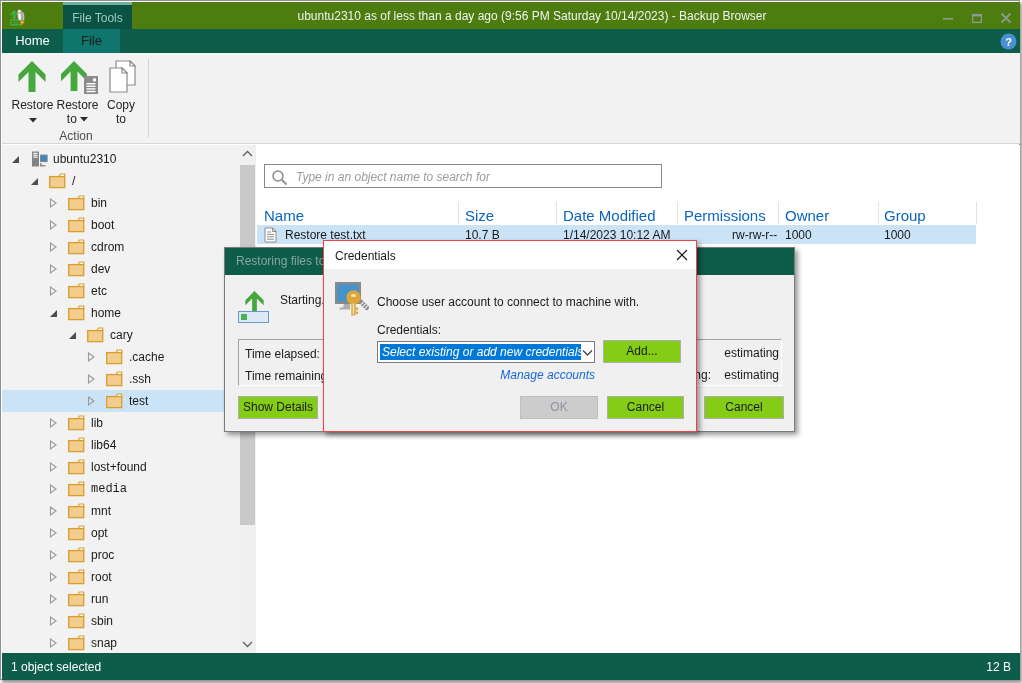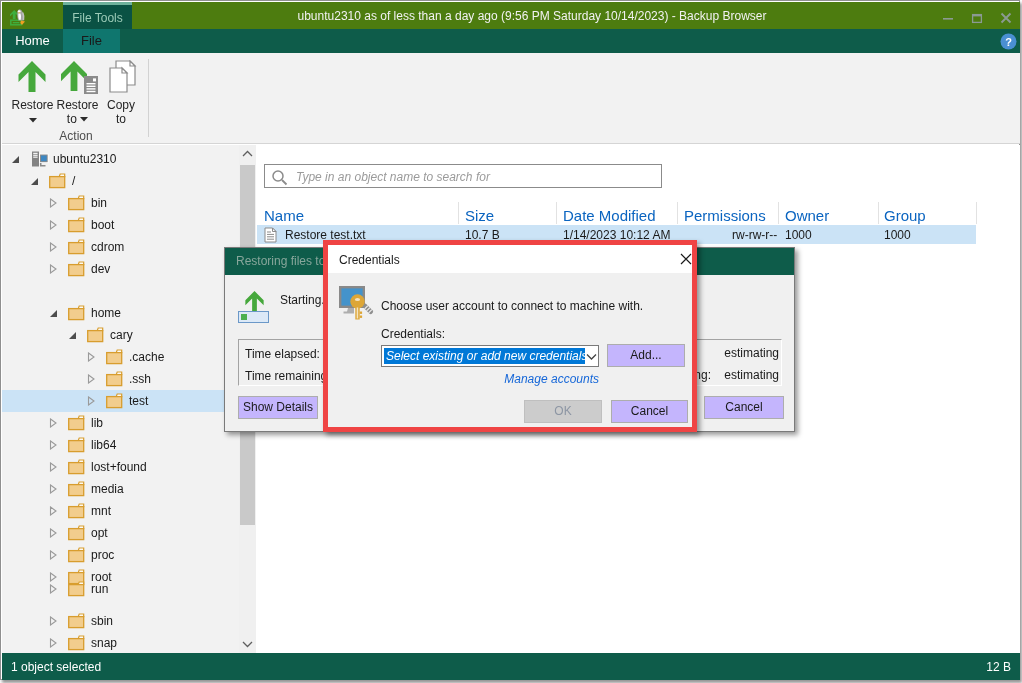--- a/index.html
+++ b/index.html
@@ -45,22 +45,22 @@
   .fcell { position:absolute; top:3px; font-size:12px; color:#1a1a1a; white-space:nowrap; }
   
   .statusbar { left:1px; top:652px; width:1018px; height:27px; background:#0e5c4a; color:#ffffff; }
   
   .dlg { border:1px solid #7a7a7a; box-shadow:3px 3px 5px rgba(0,0,0,0.4); background:#f0f0f0; }
   .dlg1 { left:224px; top:247px; width:571px; height:185px; z-index:10; }
   .dlg1-title { left:0; top:0; width:100%; height:27px; background:#0e5c4a; color:#87a69b; font-size:12px; line-height:27px; padding-left:11px; }
   .statbox { left:13px; top:91px; width:544px; height:47px; background:#f0f0f0;
       border-top:1px solid #a3a3a3; border-left:1px solid #a3a3a3;
       border-right:1px solid #fff; border-bottom:1px solid #fff; }
-  .btn { position:absolute; background:#c4b5fd; border:1px solid #adadad; text-align:center; font-size:12px; color:#1a1a1a; font-family:"Liberation Sans", sans-serif; }
-  .dlg2 { left:323px; top:240px; width:374px; height:192px; z-index:20; background:#f0f0f0; border:5px solid #ef4444; box-shadow:3px 3px 5px rgba(0,0,0,0.4); }
+  .btn { position:absolute; background:#84cc16; border:1px solid #adadad; text-align:center; font-size:12px; color:#1a1a1a; font-family:"Liberation Sans", sans-serif; }
+  .dlg2 { left:323px; top:240px; width:374px; height:192px; z-index:20; background:#f0f0f0; border:1px solid #ef4444; box-shadow:3px 3px 5px rgba(0,0,0,0.4); }
   .dlg2-title { left:0; top:0; width:100%; height:28px; background:#ffffff; }
   .combo { left:53px; top:100px; width:218px; height:22px; background:#fff; border:1px solid #7a7a7a; }
   .combo-sel { position:absolute; left:2px; top:2px; width:201px; height:16px; background:#0078d7; color:#fff; font-style:italic; font-size:12px; line-height:16px; padding-left:2px; white-space:nowrap; overflow:hidden; }
   .link { color:#1667d8; }
 </style>
 </head>
 <body>
 <div class="abs win">
 
   <div class="abs titlebar">
@@ -197,20 +197,30 @@
 <div class="trow" style="top:113px;">
           <svg style="position:absolute;left:47px;top:6px;" width="9" height="10" viewBox="0 0 9 10">
             <path d="M1.5 1 L7 5 L1.5 9 Z" fill="none" stroke="#9a9a9a" stroke-width="1.1"></path>
           </svg>
           <svg style="position:absolute;left:66px;top:3px;" width="17" height="16" viewBox="0 0 17 16">
             <path d="M10.2 3.6 L11.2 1 L15.7 1 L15.7 3.6 Z" fill="#ffffff" stroke="#d89d2e" stroke-width="1.2"></path>
             <rect x="0.7" y="3.6" width="15" height="11" fill="#f2cd8d" stroke="#d89d2e" stroke-width="1.3"></rect>
           </svg>
           <span class="lbl" style="left:89px;">dev</span>
         </div>
+<div class="trow" style="top:135px;">
+          <svg style="position:absolute;left:47px;top:6px;" width="9" height="10" viewBox="0 0 9 10">
+            <path d="M1.5 1 L7 5 L1.5 9 Z" fill="none" stroke="#9a9a9a" stroke-width="1.1"></path>
+          </svg>
+          <svg style="position:absolute;left:66px;top:3px;" width="17" height="16" viewBox="0 0 17 16">
+            <path d="M10.2 3.6 L11.2 1 L15.7 1 L15.7 3.6 Z" fill="#ffffff" stroke="#d89d2e" stroke-width="1.2"></path>
+            <rect x="0.7" y="3.6" width="15" height="11" fill="#f2cd8d" stroke="#d89d2e" stroke-width="1.3"></rect>
+          </svg>
+          <span class="lbl" style="left:89px;">etc</span>
+        </div>
 <div class="trow" style="top:157px;">
           <svg style="position:absolute;left:47px;top:7px;" width="9" height="9" viewBox="0 0 9 9">
             <path d="M8 1 L8 8 L1 8 Z" fill="#4d4d4d"></path>
           </svg>
           <svg style="position:absolute;left:66px;top:3px;" width="17" height="16" viewBox="0 0 17 16">
             <path d="M10.2 3.6 L11.2 1 L15.7 1 L15.7 3.6 Z" fill="#ffffff" stroke="#d89d2e" stroke-width="1.2"></path>
             <rect x="0.7" y="3.6" width="15" height="11" fill="#f2cd8d" stroke="#d89d2e" stroke-width="1.3"></rect>
           </svg>
           <span class="lbl" style="left:89px;">home</span>
         </div>
@@ -277,21 +287,21 @@
 <div class="trow" style="top:311px;">
           <svg style="position:absolute;left:47px;top:6px;" width="9" height="10" viewBox="0 0 9 10">
             <path d="M1.5 1 L7 5 L1.5 9 Z" fill="none" stroke="#9a9a9a" stroke-width="1.1"></path>
           </svg>
           <svg style="position:absolute;left:66px;top:3px;" width="17" height="16" viewBox="0 0 17 16">
             <path d="M10.2 3.6 L11.2 1 L15.7 1 L15.7 3.6 Z" fill="#ffffff" stroke="#d89d2e" stroke-width="1.2"></path>
             <rect x="0.7" y="3.6" width="15" height="11" fill="#f2cd8d" stroke="#d89d2e" stroke-width="1.3"></rect>
           </svg>
           <span class="lbl" style="left:89px;">lost+found</span>
         </div>
-<div class="trow" style="top:333px;">
+<div class="trow" style="top:333px;font-family:Liberation Mono, monospace;">
           <svg style="position:absolute;left:47px;top:6px;" width="9" height="10" viewBox="0 0 9 10">
             <path d="M1.5 1 L7 5 L1.5 9 Z" fill="none" stroke="#9a9a9a" stroke-width="1.1"></path>
           </svg>
           <svg style="position:absolute;left:66px;top:3px;" width="17" height="16" viewBox="0 0 17 16">
             <path d="M10.2 3.6 L11.2 1 L15.7 1 L15.7 3.6 Z" fill="#ffffff" stroke="#d89d2e" stroke-width="1.2"></path>
             <rect x="0.7" y="3.6" width="15" height="11" fill="#f2cd8d" stroke="#d89d2e" stroke-width="1.3"></rect>
           </svg>
           <span class="lbl" style="left:89px;">media</span>
         </div>
 <div class="trow" style="top:377px;">
@@ -327,21 +337,21 @@
 <div class="trow" style="top:421px;">
           <svg style="position:absolute;left:47px;top:6px;" width="9" height="10" viewBox="0 0 9 10">
             <path d="M1.5 1 L7 5 L1.5 9 Z" fill="none" stroke="#9a9a9a" stroke-width="1.1"></path>
           </svg>
           <svg style="position:absolute;left:66px;top:3px;" width="17" height="16" viewBox="0 0 17 16">
             <path d="M10.2 3.6 L11.2 1 L15.7 1 L15.7 3.6 Z" fill="#ffffff" stroke="#d89d2e" stroke-width="1.2"></path>
             <rect x="0.7" y="3.6" width="15" height="11" fill="#f2cd8d" stroke="#d89d2e" stroke-width="1.3"></rect>
           </svg>
           <span class="lbl" style="left:89px;">root</span>
         </div>
-<div class="trow" style="top:433px;padding-left:42px;">
+<div class="trow" style="top:443px;padding-left:42px;">
           <svg style="position:absolute;left:47px;top:6px;" width="9" height="10" viewBox="0 0 9 10">
             <path d="M1.5 1 L7 5 L1.5 9 Z" fill="none" stroke="#9a9a9a" stroke-width="1.1"></path>
           </svg>
           <svg style="position:absolute;left:66px;top:3px;" width="17" height="16" viewBox="0 0 17 16">
             <path d="M10.2 3.6 L11.2 1 L15.7 1 L15.7 3.6 Z" fill="#ffffff" stroke="#d89d2e" stroke-width="1.2"></path>
             <rect x="0.7" y="3.6" width="15" height="11" fill="#f2cd8d" stroke="#d89d2e" stroke-width="1.3"></rect>
           </svg>
           <span class="lbl" style="left:89px;">run</span>
         </div>
 <div class="trow" style="top:465px;">

